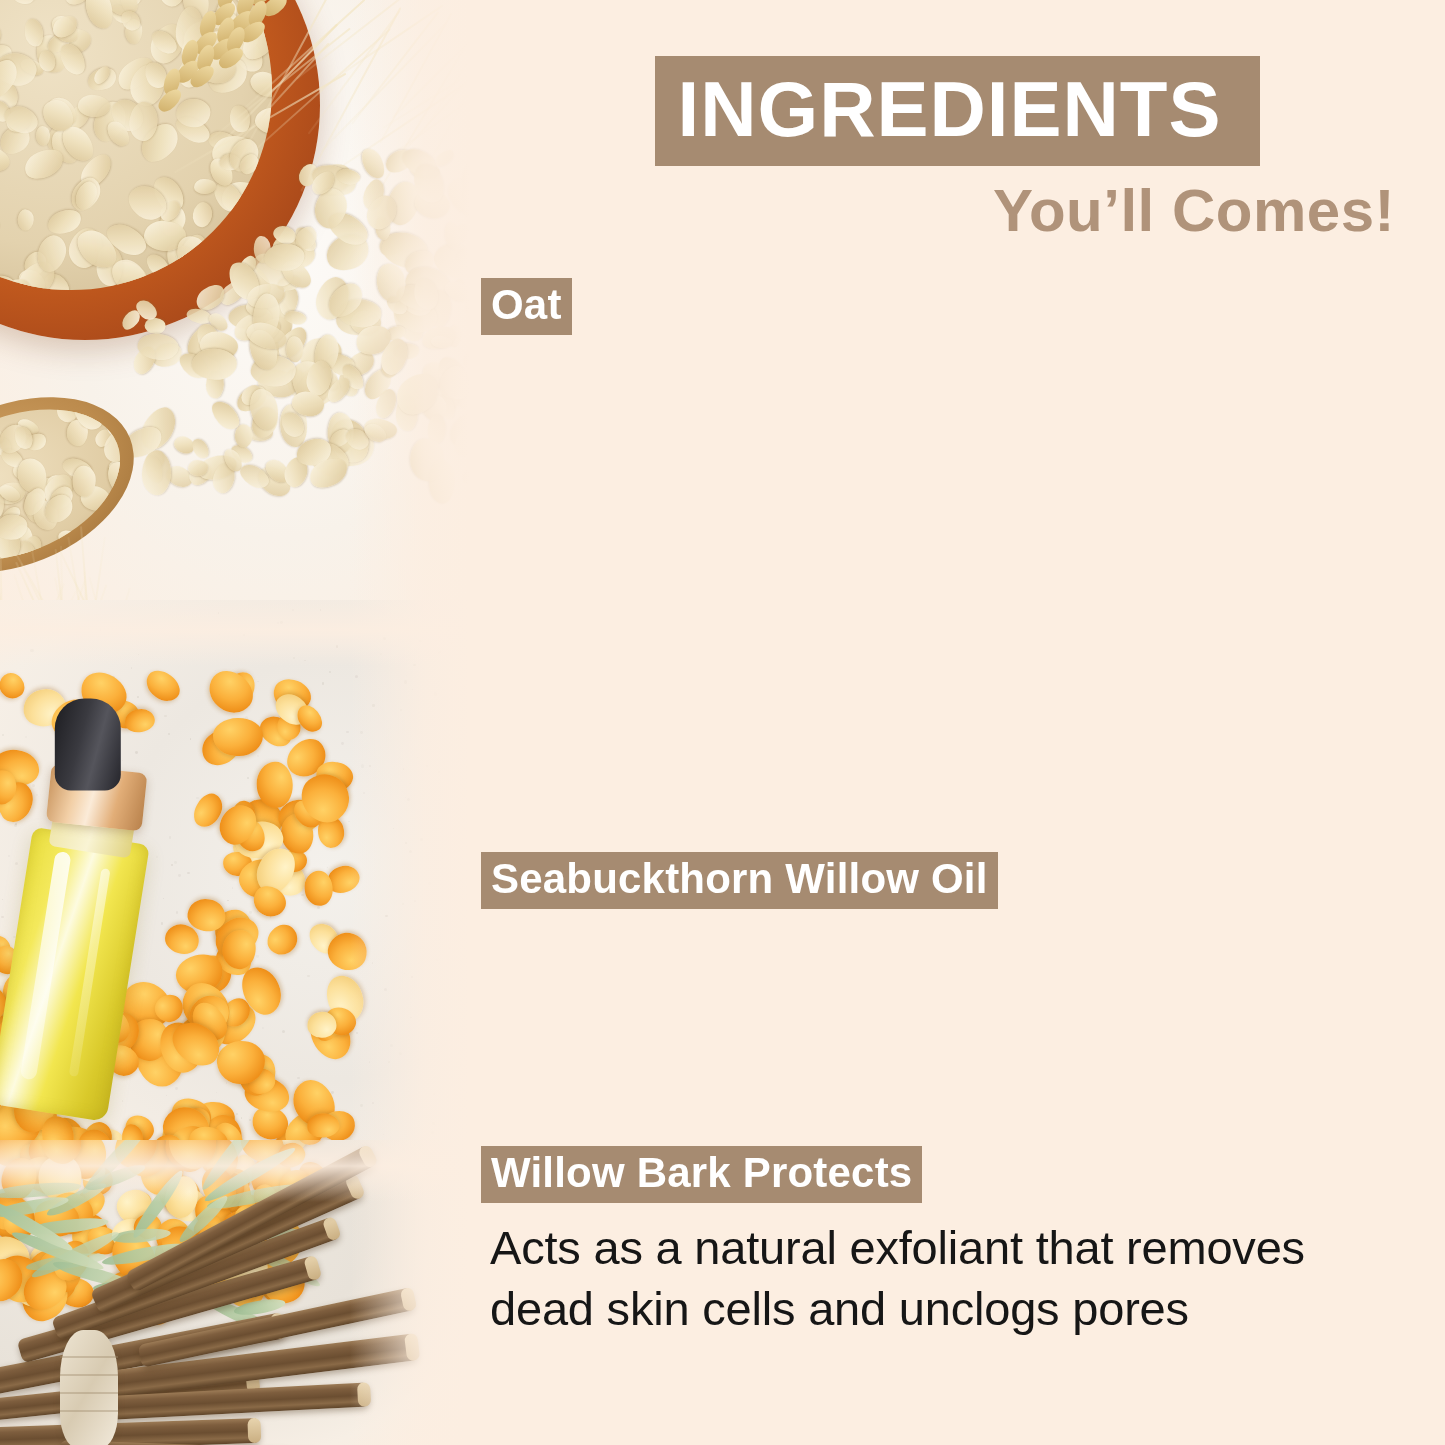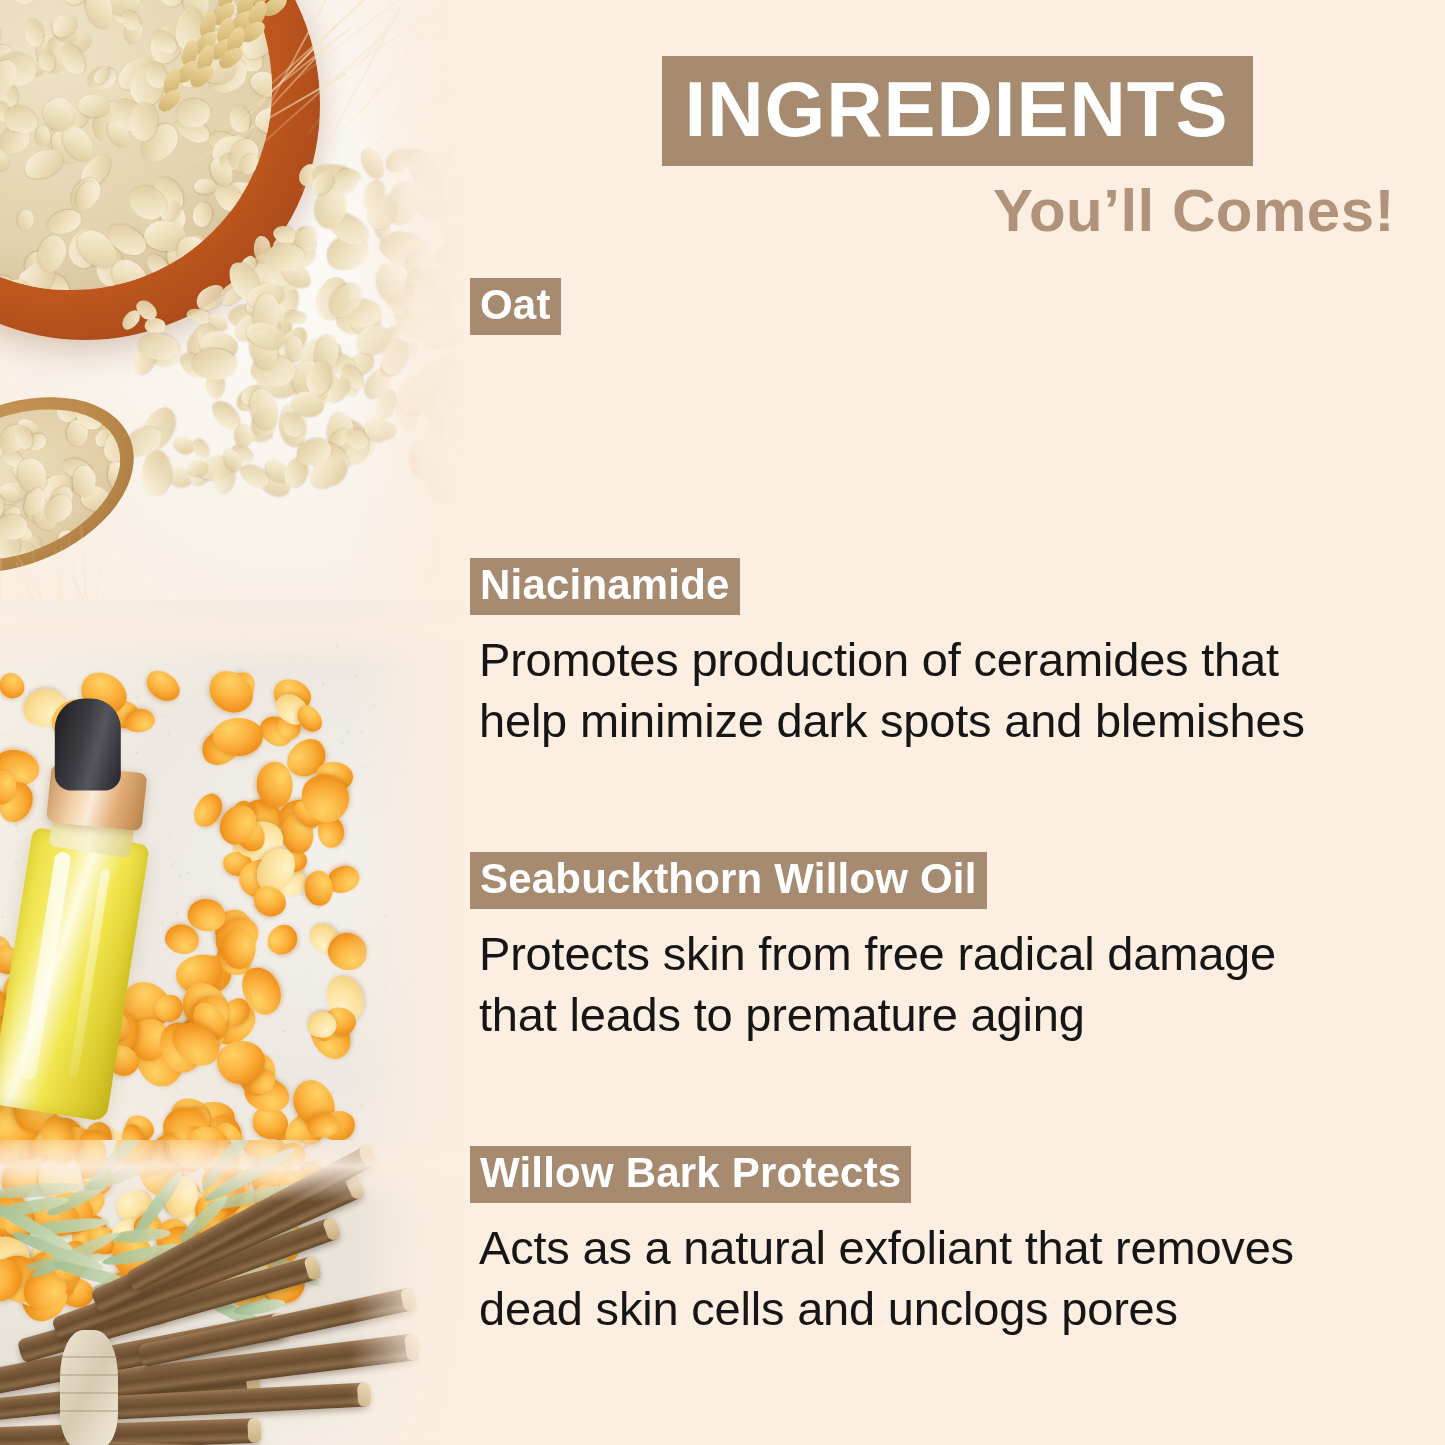--- a/index.html
+++ b/index.html
@@ -99,29 +99,29 @@
   
   .content { position:absolute; left:470px; top:0; width:975px; height:1445px; }
 
   .hdr { position:absolute; left:0; top:0; width:975px; }
   .hl {
     display:inline-block; background:#A68B71; color:#FFFFFF;
     font-weight:bold; line-height:1; letter-spacing:.5px;
   }
   .title-wrap { text-align:center; padding-top:56px; }
   .title {
-    font-size:78px; padding:14px 24px 18px 22px; letter-spacing:1px;
+    font-size:78px; padding:14px 38px 18px 22px; letter-spacing:1px;
     font-family:"Liberation Sans", sans-serif;
   }
   .subtitle {
     display:block; text-align:right; padding-right:50px; margin-top:10px;
     font-size:60px; font-weight:bold; color:#B0937A; letter-spacing:.5px;
   }
 
-  .item { position:absolute; left:0; width:950px; }
+  .item { position:absolute; left:11px; width:950px; }
   .item-name {
     font-size:42px; padding:6px 10px 9px 10px; letter-spacing:.2px;
   }
   .item-desc {
     margin-top:14px; margin-left:9px;
     font-size:47px; line-height:1.30; color:#161616; font-weight:400;
     font-family:"Liberation Sans", sans-serif;
     letter-spacing:-.2px; white-space:pre-line;
   }
 
@@ -1233,30 +1233,23 @@
       <div class="title-wrap">
         <span class="hl title">INGREDIENTS</span>
       </div>
       <span class="subtitle">You’ll Comes!</span>
     </div>
 
     <div class="item" id="item0">
       <span class="hl item-name">Oat</span>
     </div>
 
-    <div class="item" id="item1">
-      <span class="hl item-name">Niacinamide</span>
-      <div class="item-desc">Promotes production of ceramides that
-help minimize dark spots and blemishes</div>
-    </div>
 
     <div class="item" id="item2">
       <span class="hl item-name">Seabuckthorn Willow Oil</span>
-      <div class="item-desc">Protects skin from free radical damage
-that leads to premature aging</div>
     </div>
 
     <div class="item" id="item3">
       <span class="hl item-name">Willow Bark Protects</span>
       <div class="item-desc">Acts as a natural exfoliant that removes
 dead skin cells and unclogs pores</div>
     </div>
 
   </div>
 </div>

